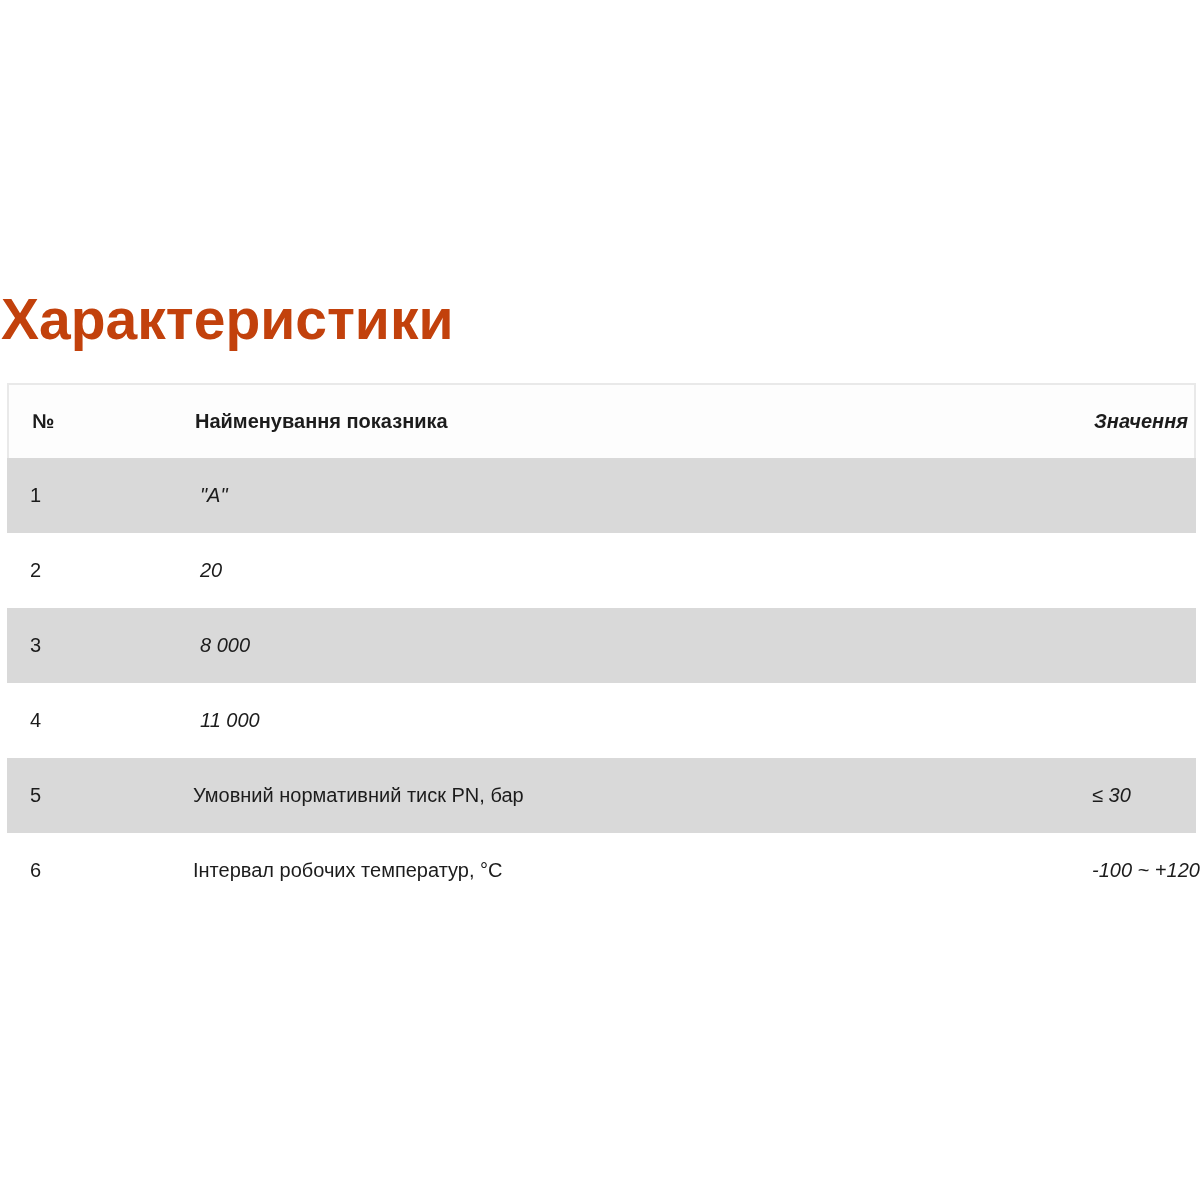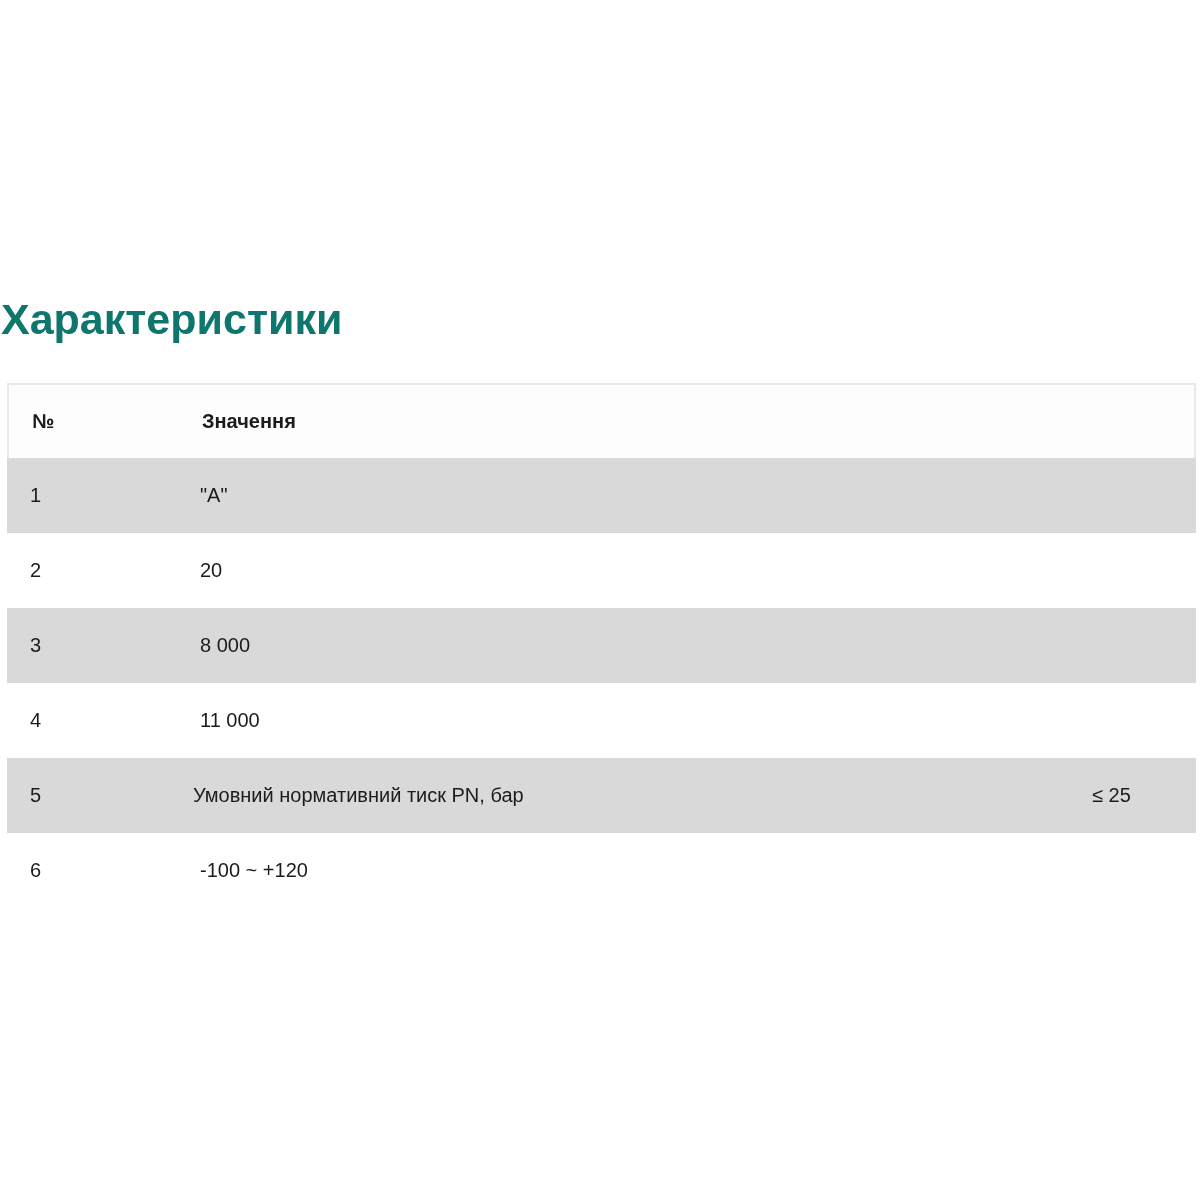--- a/index.html
+++ b/index.html
@@ -9,24 +9,24 @@
   }
   body {
     width: 1200px;
     height: 1200px;
     overflow: hidden;
     font-family: "Liberation Sans", sans-serif;
     color: #1c1c1c;
   }
   .page-title {
     margin: 297px 0 0 1px;
-    font-size: 43px;
+    font-size: 57px;
     line-height: 45px;
     font-weight: 700;
-    color: #0f766e;
+    color: #c2410c;
   }
   .spec-table {
     margin: 41px 4px 0 7px;
     font-size: 20px;
   }
   .thead {
     display: flex;
     align-items: center;
     height: 75px;
     box-sizing: border-box;
@@ -55,30 +55,32 @@
     width: 186px;
     padding-left: 23px;
   }
   .col-name {
     flex: 0 0 892px;
     width: 892px;
   }
   .col-value {
     flex: 1 1 auto;
     padding-left: 7px;
+    font-style: italic;
   }
 </style>
 </head>
 <body>
 
 <h1 class="page-title">Характеристики</h1>
 
 <div class="spec-table">
   <div class="thead">
     <div class="th col-num">№</div>
+    <div class="th col-name">Найменування показника</div>
     <div class="th col-value">Значення</div>
   </div>
   <div>
       <div class="tr alt">
         <div class="td col-num">1</div>
         <div class="td col-value">"А"</div>
       </div>
       <div class="tr">
         <div class="td col-num">2</div>
         <div class="td col-value">20</div>
@@ -87,20 +89,21 @@
         <div class="td col-num">3</div>
         <div class="td col-value">8 000</div>
       </div>
       <div class="tr">
         <div class="td col-num">4</div>
         <div class="td col-value">11 000</div>
       </div>
       <div class="tr alt">
         <div class="td col-num">5</div>
         <div class="td col-name">Умовний нормативний тиск PN, бар</div>
-        <div class="td col-value">≤ 25</div>
+        <div class="td col-value">≤ 30</div>
       </div>
       <div class="tr">
         <div class="td col-num">6</div>
+        <div class="td col-name">Інтервал робочих температур, °С</div>
         <div class="td col-value">-100 ~ +120</div>
       </div>
     </div>
 </div>
 
 </body></html>

